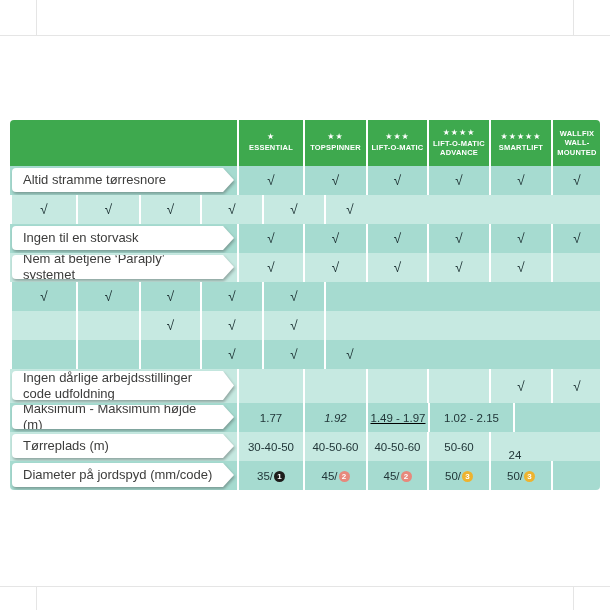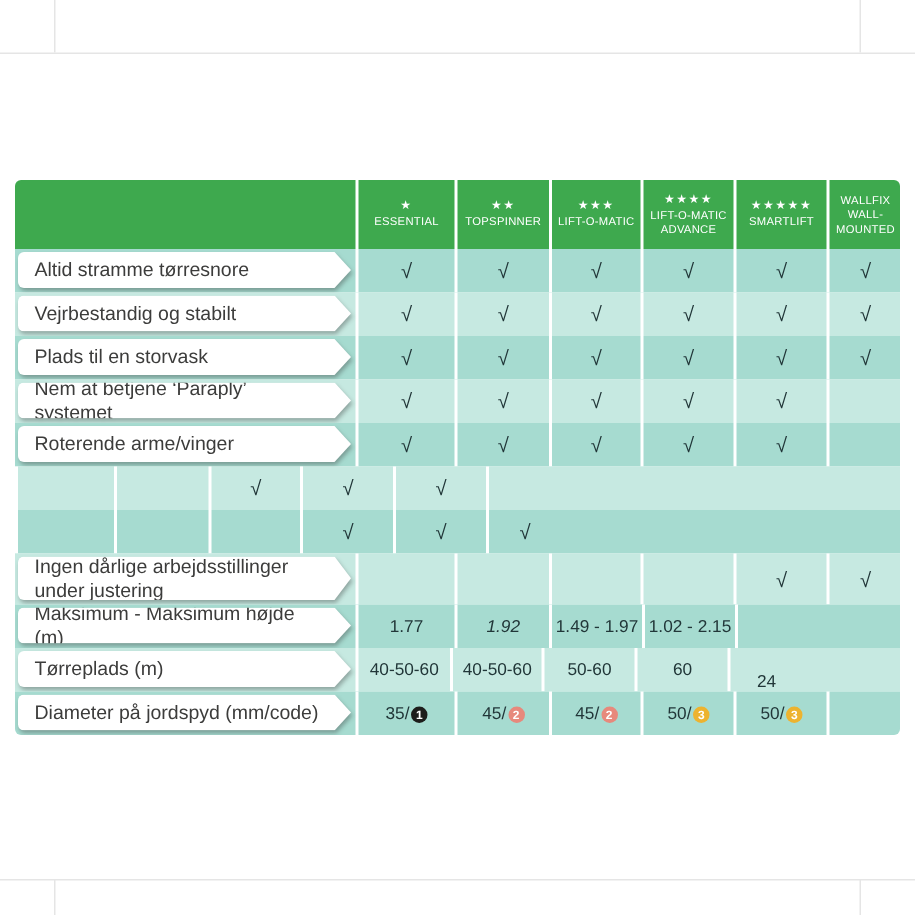--- a/index.html
+++ b/index.html
@@ -28,21 +28,21 @@
     color:#ffffff;
   }
   .label-spacer{flex:0 0 227px;}
   .hcol{
     box-sizing:border-box;flex:0 0 auto;
     border-left:2px solid #ffffff;
     display:flex;flex-direction:column;align-items:center;justify-content:center;
     text-align:center;padding:2px 1px;
   }
   .stars{font-size:8px;line-height:1;letter-spacing:1px;margin-bottom:2px;}
-  .cname{font-size:7.5px;font-weight:normal;line-height:1.25;letter-spacing:.2px;text-transform:uppercase;}
+  .cname{font-size:7.5px;font-weight:bold;line-height:1.25;letter-spacing:.2px;text-transform:uppercase;}
 
   .row{display:flex;height:29px;position:relative;}
   .row.tall{height:34px;}
   .row.dark{background:var(--row-dark);}
   .row.light{background:var(--row-light);}
 
   .label-cell{flex:0 0 227px;position:relative;box-sizing:border-box;}
   .arrow-shadow{
     position:absolute;left:2px;right:3px;top:2px;bottom:3px;
     filter:drop-shadow(1px 2px 1.5px rgba(40,40,40,.35));
@@ -133,51 +133,44 @@
           <span class="check">√</span>
         </div>
         <div class="cell" style="width: 62px;">
           <span class="check">√</span>
         </div>
         <div class="cell" style="width: 50px;">
           <span class="check">√</span>
         </div>
       </div>
       <div class="row light">
-    <div class="label-cell">
-      <div class="arrow-shadow">
-        <div class="arrow">
-          <span class="label-text">Vejrbestandig og stabilt</span>
-        </div>
-      </div>
-    </div>
-  <div class="cell" style="width: 66px;">
-          <span class="check">√</span>
-        </div>
-        <div class="cell" style="width: 63px;">
-          <span class="check">√</span>
-        </div>
-        <div class="cell" style="width: 61px;">
-          <span class="check">√</span>
-        </div>
-        <div class="cell" style="width: 62px;">
-          <span class="check">√</span>
-        </div>
-        <div class="cell" style="width: 62px;">
-          <span class="check">√</span>
-        </div>
-        <div class="cell" style="width: 50px;">
-          <span class="check">√</span>
-        </div>
-      </div>
-      <div class="row dark">
-    <div class="label-cell">
-      <div class="arrow-shadow">
-        <div class="arrow">
-          <span class="label-text">Plads til en storvask</span>
+  <div class="cell" style="width: 66px;">
+          <span class="check">√</span>
+        </div>
+        <div class="cell" style="width: 63px;">
+          <span class="check">√</span>
+        </div>
+        <div class="cell" style="width: 61px;">
+          <span class="check">√</span>
+        </div>
+        <div class="cell" style="width: 62px;">
+          <span class="check">√</span>
+        </div>
+        <div class="cell" style="width: 62px;">
+          <span class="check">√</span>
+        </div>
+        <div class="cell" style="width: 50px;">
+          <span class="check">√</span>
+        </div>
+      </div>
+      <div class="row dark">
+    <div class="label-cell">
+      <div class="arrow-shadow">
+        <div class="arrow">
+          <span class="label-text">Ingen til en storvask</span>
         </div>
       </div>
     </div>
   <div class="cell" style="width: 66px;">
           <span class="check">√</span>
         </div>
         <div class="cell" style="width: 63px;">
           <span class="check">√</span>
         </div>
         <div class="cell" style="width: 61px;">
@@ -212,27 +205,20 @@
         </div>
         <div class="cell" style="width: 62px;">
           <span class="check">√</span>
         </div>
         <div class="cell" style="width: 62px;">
           <span class="check">√</span>
         </div>
         <div class="cell" style="width: 50px;"></div>
       </div>
       <div class="row dark">
-    <div class="label-cell">
-      <div class="arrow-shadow">
-        <div class="arrow">
-          <span class="label-text">Roterende arme/vinger</span>
-        </div>
-      </div>
-    </div>
   <div class="cell" style="width: 66px;">
           <span class="check">√</span>
         </div>
         <div class="cell" style="width: 63px;">
           <span class="check">√</span>
         </div>
         <div class="cell" style="width: 61px;">
           <span class="check">√</span>
         </div>
         <div class="cell" style="width: 62px;">
@@ -268,21 +254,21 @@
           <span class="check">√</span>
         </div>
         <div class="cell" style="width: 50px;">
           <span class="check">√</span>
         </div>
       </div>
       <div class="row light tall">
     <div class="label-cell">
       <div class="arrow-shadow">
         <div class="arrow">
-          <span class="label-text">Ingen dårlige arbejdsstillinger under justering</span>
+          <span class="label-text">Ingen dårlige arbejdsstillinger code udfoldning</span>
         </div>
       </div>
     </div>
   <div class="cell" style="width: 66px;"></div>
         <div class="cell" style="width: 63px;"></div>
         <div class="cell" style="width: 61px;"></div>
         <div class="cell" style="width: 62px;"></div>
         <div class="cell" style="width: 62px;">
           <span class="check">√</span>
         </div>
@@ -297,47 +283,47 @@
           <span class="label-text">Maksimum - Maksimum højde (m)</span>
         </div>
       </div>
     </div>
   <div class="cell" style="width: 66px;">
           <span class="val">1.77</span>
         </div>
         <div class="cell" style="width: 63px; font-style: italic;">
           <span class="val">1.92</span>
         </div>
-        <div class="cell" style="width: 62px;">
+        <div class="cell" style="width: 62px; text-decoration: underline;">
           <span class="val">1.49 - 1.97</span>
         </div>
-        <div class="cell" style="width: 62px;">
+        <div class="cell" style="width: 85px;">
           <span class="val">1.02 - 2.15</span>
         </div>
         <div class="cell" style="width: 50px;"></div>
       </div>
       <div class="row light">
     <div class="label-cell">
       <div class="arrow-shadow">
         <div class="arrow">
           <span class="label-text">Tørreplads (m)</span>
         </div>
       </div>
     </div>
+  <div class="cell" style="width: 66px;">
+          <span class="val">30-40-50</span>
+        </div>
         <div class="cell" style="width: 63px;">
           <span class="val">40-50-60</span>
         </div>
         <div class="cell" style="width: 61px;">
           <span class="val">40-50-60</span>
         </div>
         <div class="cell" style="width: 62px;">
           <span class="val">50-60</span>
-        </div>
-        <div class="cell" style="width: 62px;">
-          <span class="val">60</span>
         </div>
         <div class="cell" style="width: 50px; align-items: flex-end;">
           <span class="val">24</span>
         </div>
       </div>
       <div class="row dark">
     <div class="label-cell">
       <div class="arrow-shadow">
         <div class="arrow">
           <span class="label-text">Diameter på jordspyd (mm/code)</span>

